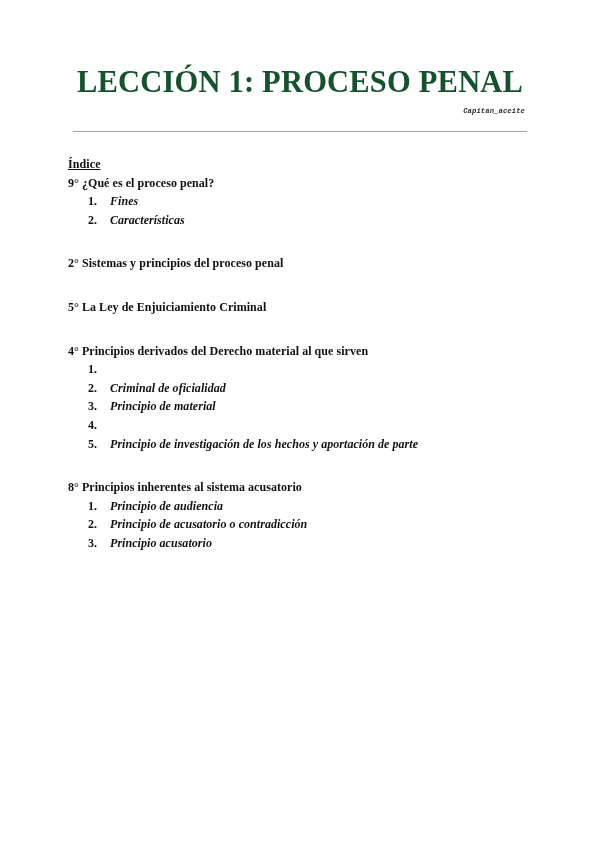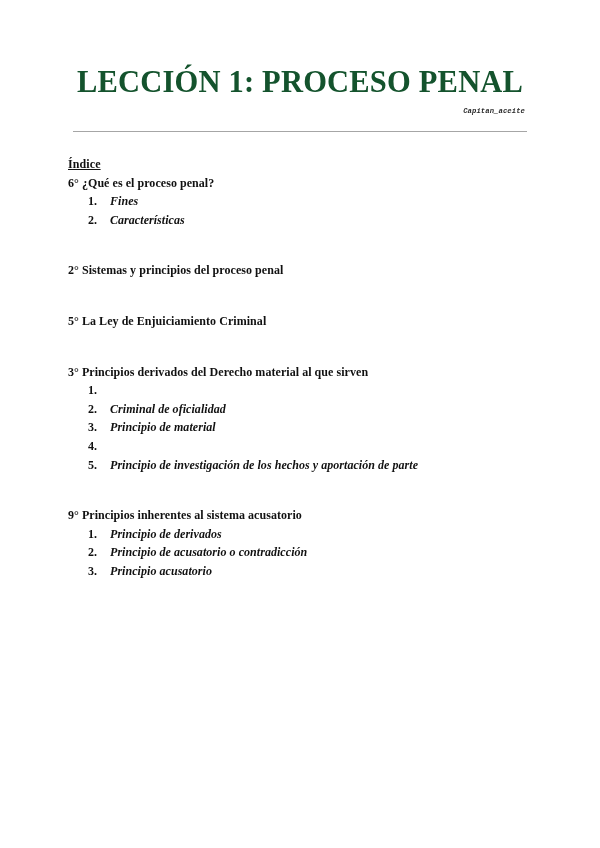--- a/index.html
+++ b/index.html
@@ -80,21 +80,21 @@
     text-decoration: underline;
     text-underline-offset: 1px;
     letter-spacing: 0.1px;
   }
 
   .section {
     margin: 0;
   }
 
   .section + .section {
-    margin-top: 32px;
+    margin-top: 25px;
   }
 
   .section-title {
     white-space: nowrap;
     letter-spacing: 0.05px;
   }
 
   ol.sub-list {
     list-style: none;
     margin: 0;
@@ -130,40 +130,40 @@
   </div>
 
   <div class="header-rule"></div>
 
   <div class="doc-body">
     <div class="section">
       <span class="idx-heading">Índice</span>
     </div>
     <div id="sections-host">
         <div class="section" style="margin-top: 0px;">
-          <div class="section-title">6° ¿Qué es el proceso penal?</div>
+          <div class="section-title">9° ¿Qué es el proceso penal?</div>
           <ol class="sub-list">
             <li>
               <span class="num">1.</span>
               <span class="txt">Fines</span>
             </li>
             <li>
               <span class="num">2.</span>
               <span class="txt">Características</span>
             </li>
           </ol>
         </div>
         <div class="section">
           <div class="section-title">2° Sistemas y principios del proceso penal</div>
         </div>
         <div class="section">
           <div class="section-title">5° La Ley de Enjuiciamiento Criminal</div>
         </div>
         <div class="section">
-          <div class="section-title">3° Principios derivados del Derecho material al que sirven</div>
+          <div class="section-title">4° Principios derivados del Derecho material al que sirven</div>
           <ol class="sub-list">
             <li>
               <span class="num">1.</span>
             </li>
             <li>
               <span class="num">2.</span>
               <span class="txt">Criminal de oficialidad</span>
             </li>
             <li>
               <span class="num">3.</span>
@@ -172,25 +172,25 @@
             <li>
               <span class="num">4.</span>
             </li>
             <li>
               <span class="num">5.</span>
               <span class="txt">Principio de investigación de los hechos y aportación de parte</span>
             </li>
           </ol>
         </div>
         <div class="section">
-          <div class="section-title">9° Principios inherentes al sistema acusatorio</div>
+          <div class="section-title">8° Principios inherentes al sistema acusatorio</div>
           <ol class="sub-list">
             <li>
               <span class="num">1.</span>
-              <span class="txt">Principio de derivados</span>
+              <span class="txt">Principio de audiencia</span>
             </li>
             <li>
               <span class="num">2.</span>
               <span class="txt">Principio de acusatorio o contradicción</span>
             </li>
             <li>
               <span class="num">3.</span>
               <span class="txt">Principio acusatorio</span>
             </li>
           </ol>

